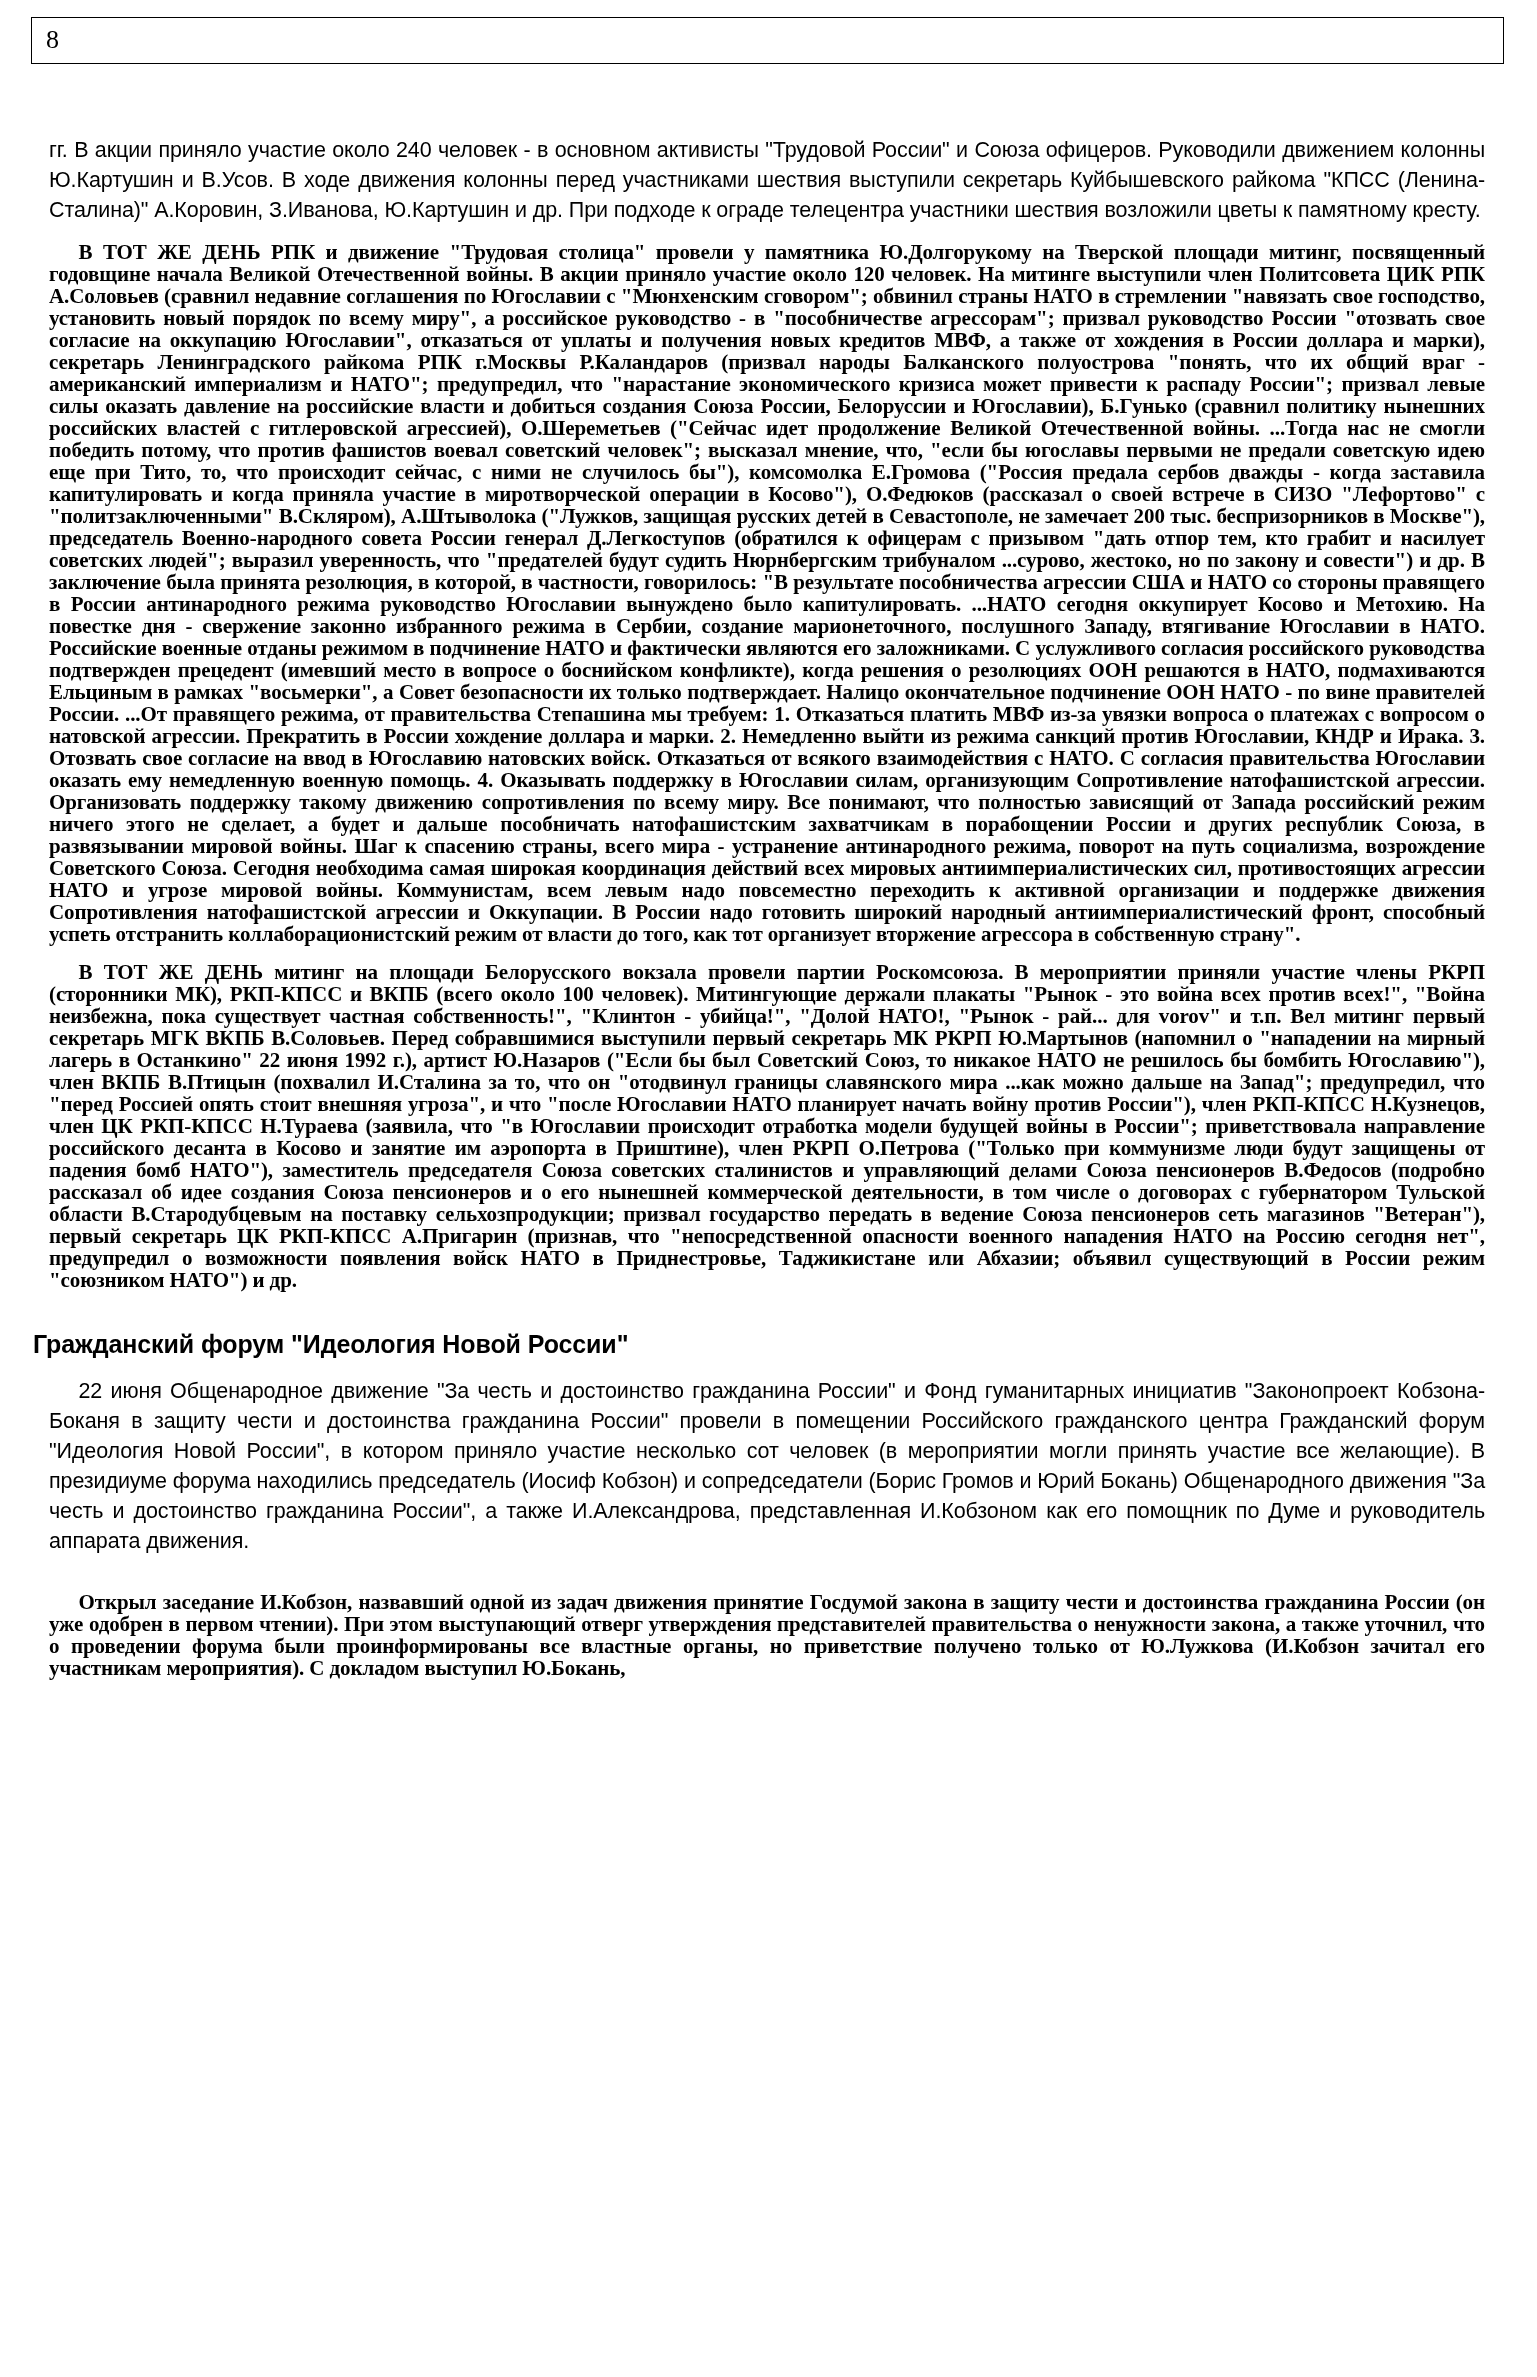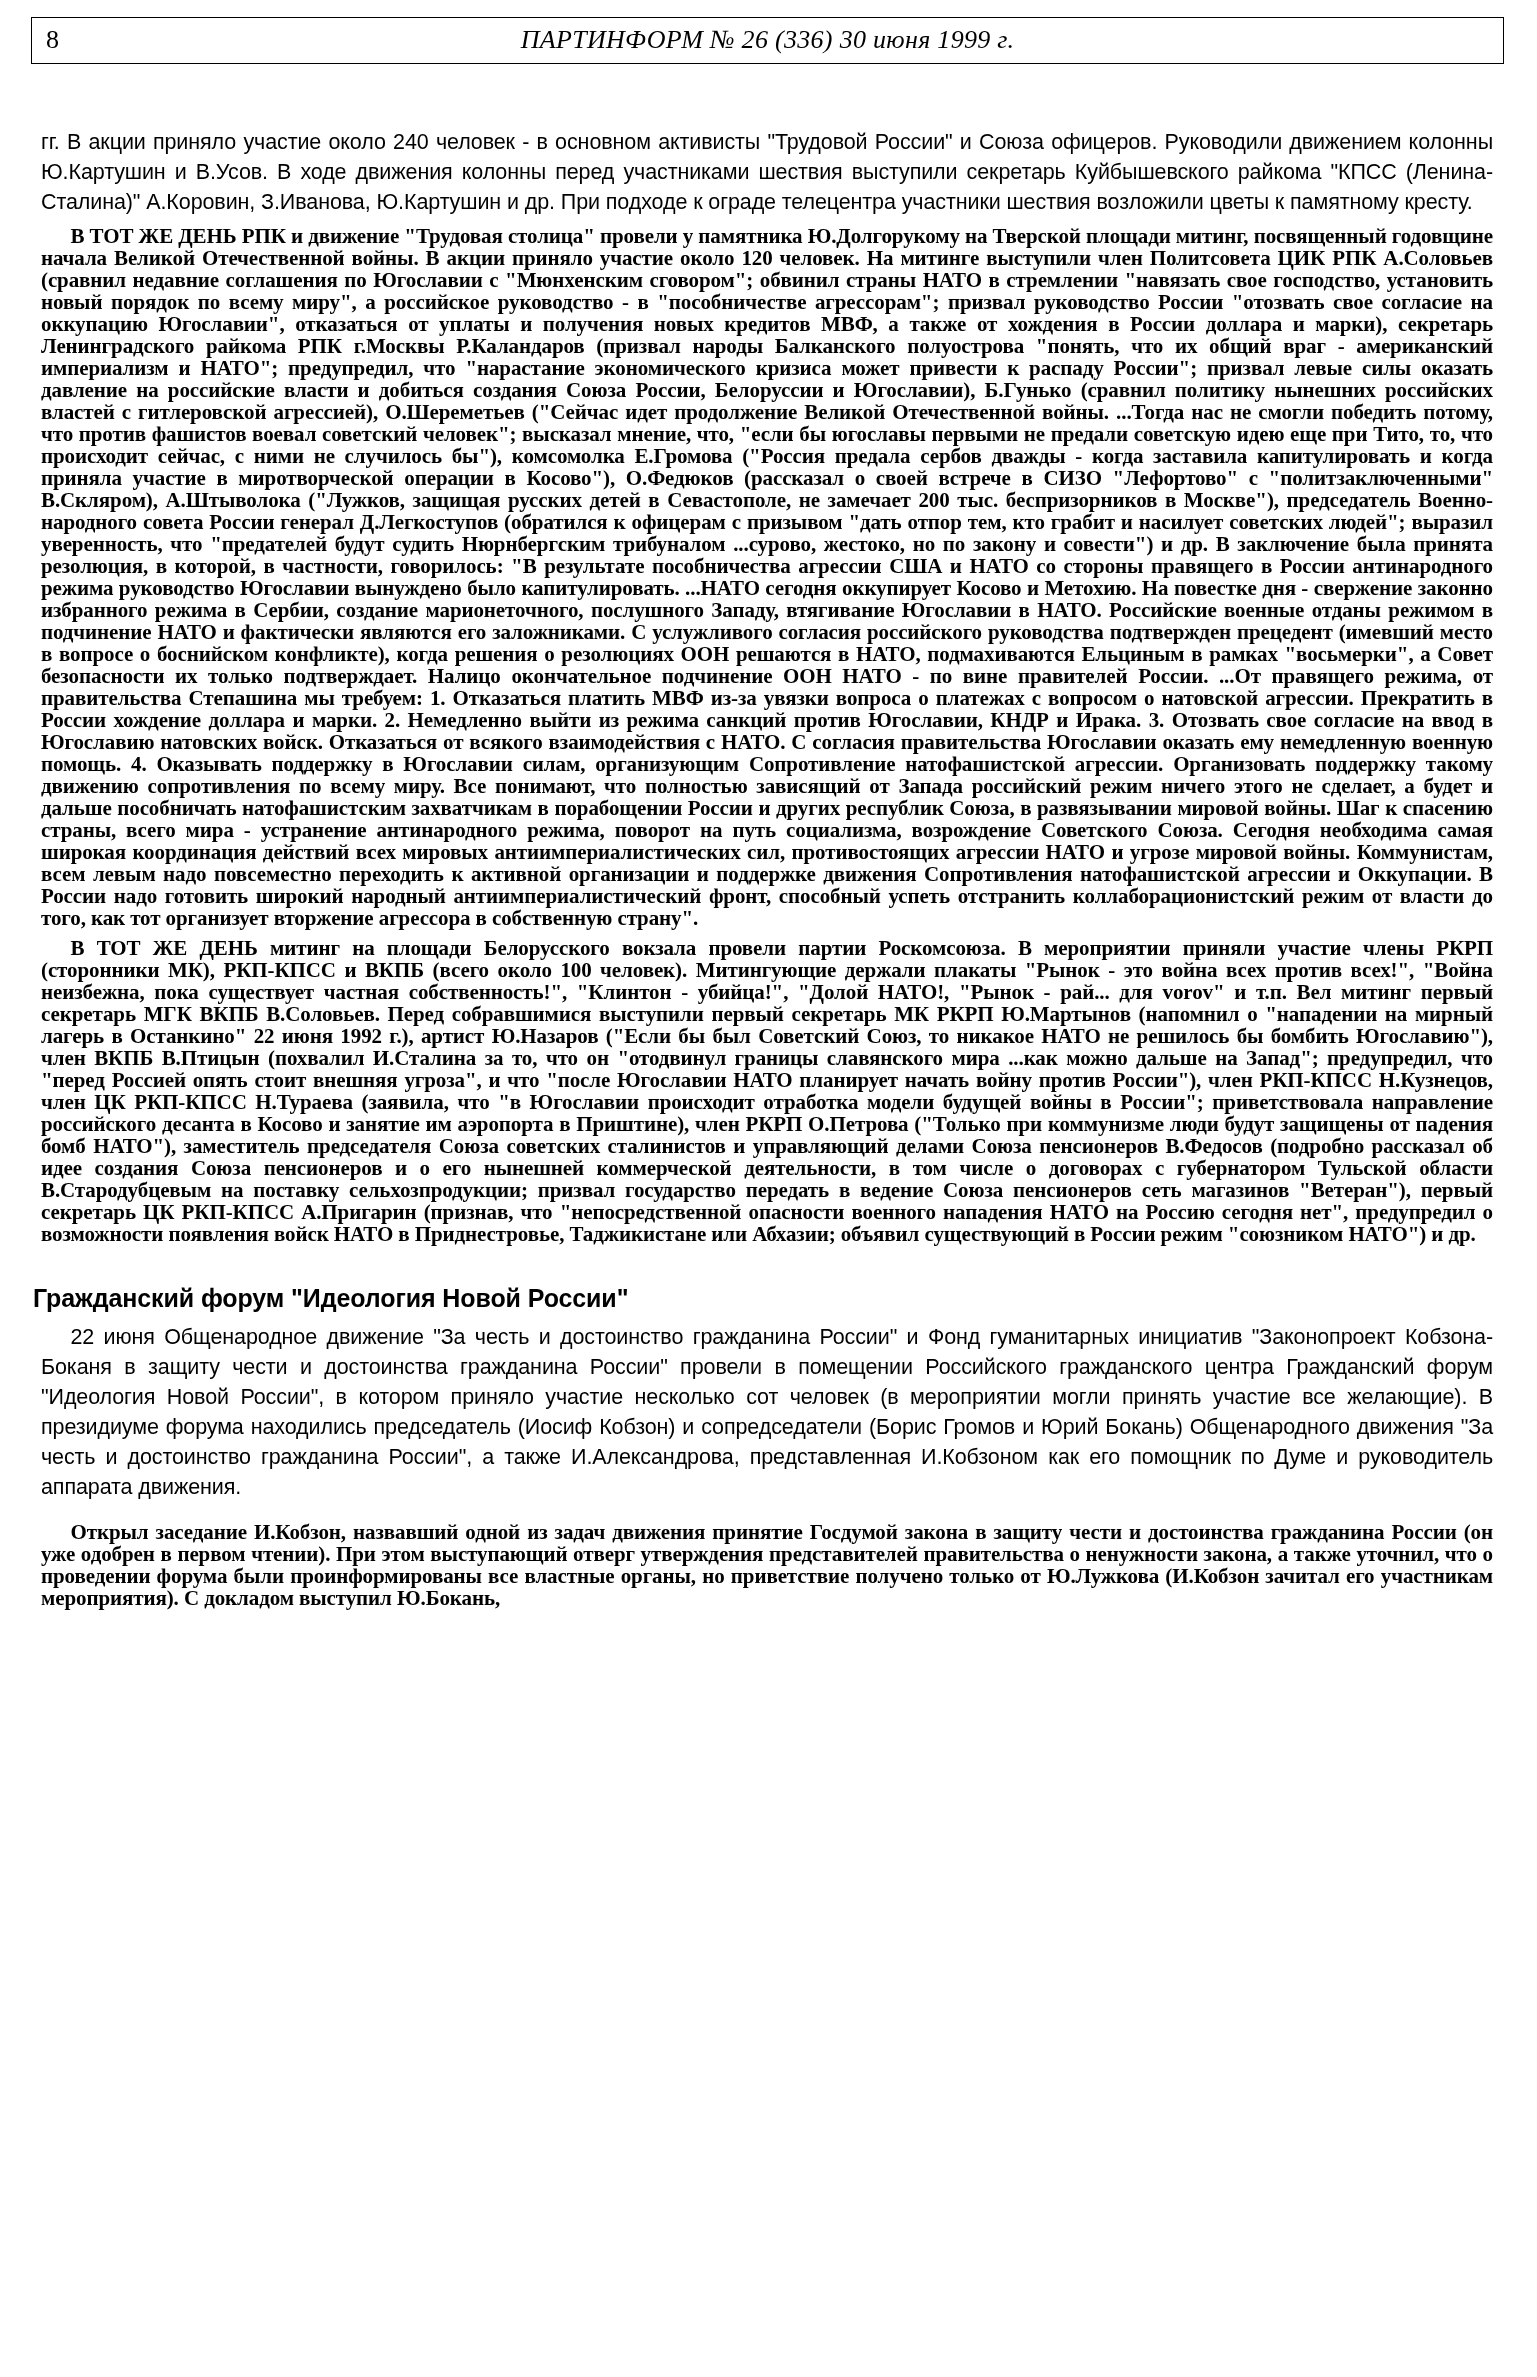--- a/index.html
+++ b/index.html
@@ -64,21 +64,21 @@
 
   
   .content {
     position: absolute;
     left: 33px;
     top: 119px;
     width: 1468px;
   }
 
   p {
-    margin: 8px;
+    margin: 16px;
     text-align: justify;
     text-justify: inter-word;
     hyphens: manual;
   }
 
   .para-sans {
     font-family: "Liberation Sans", sans-serif;
     font-size: 21.5px;
     line-height: 30px;
     letter-spacing: -0.1px;
@@ -114,21 +114,20 @@
   .spacer-sm { height: 2.6px; }
 </style>
 </head>
 <body>
 
 <div class="page">
 
   <div class="header">
     <div class="header-inner">
       <span class="page-number">8</span>
-      <span class="header-title">ПАРТИНФОРМ № 26 (336) 30 июня 1999 г.</span>
     </div>
   </div>
 
   <div class="content">
 
     <p class="para-sans">гг. В акции приняло участие около 240 человек - в основном активисты "Трудовой России" и Союза офицеров. Руководили движением колонны Ю.Картушин и В.Усов. В ходе движения колонны перед участниками шествия выступили секретарь Куйбышевского райкома "КПСС (Ленина-Сталина)" А.Коровин, З.Иванова, Ю.Картушин и др. При подходе к ограде телецентра участники шествия возложили цветы к памятному кресту.</p>
 
     <p class="para-bold">В ТОТ ЖЕ ДЕНЬ РПК и движение "Трудовая столица" провели у памятника Ю.Долгорукому на Тверской площади митинг, посвященный годовщине начала Великой Отечественной войны. В акции приняло участие около 120 человек. На митинге выступили член Политсовета ЦИК РПК А.Соловьев (сравнил недавние соглашения по Югославии с "Мюнхенским сговором"; обвинил страны НАТО в стремлении "навязать свое господство, установить новый порядок по всему миру", а российское руководство - в "пособничестве агрессорам"; призвал руководство России "отозвать свое согласие на оккупацию Югославии", отказаться от уплаты и получения новых кредитов МВФ, а также от хождения в России доллара и марки), секретарь Ленинградского райкома РПК г.Москвы Р.Каландаров (призвал народы Балканского полуострова "понять, что их общий враг - американский империализм и НАТО"; предупредил, что "нарастание экономического кризиса может привести к распаду России"; призвал левые силы оказать давление на российские власти и добиться создания Союза России, Белоруссии и Югославии), Б.Гунько (сравнил политику нынешних российских властей с гитлеровской агрессией), О.Шереметьев ("Сейчас идет продолжение Великой Отечественной войны. ...Тогда нас не смогли победить потому, что против фашистов воевал советский человек"; высказал мнение, что, "если бы югославы первыми не предали советскую идею еще при Тито, то, что происходит сейчас, с ними не случилось бы"), комсомолка Е.Громова ("Россия предала сербов дважды - когда заставила капитулировать и когда приняла участие в миротворческой операции в Косово"), О.Федюков (рассказал о своей встрече в СИЗО "Лефортово" с "политзаключенными" В.Скляром), А.Штыволока ("Лужков, защищая русских детей в Севастополе, не замечает 200 тыс. беспризорников в Москве"), председатель Военно-народного совета России генерал Д.Легкоступов (обратился к офицерам с призывом "дать отпор тем, кто грабит и насилует советских людей"; выразил уверенность, что "предателей будут судить Нюрнбергским трибуналом ...сурово, жестоко, но по закону и совести") и др. В заключение была принята резолюция, в которой, в частности, говорилось: "В результате пособничества агрессии США и НАТО со стороны правящего в России антинародного режима руководство Югославии вынуждено было капитулировать. ...НАТО сегодня оккупирует Косово и Метохию. На повестке дня - свержение законно избранного режима в Сербии, создание марионеточного, послушного Западу, втягивание Югославии в НАТО. Российские военные отданы режимом в подчинение НАТО и фактически являются его заложниками. С услужливого согласия российского руководства подтвержден прецедент (имевший место в вопросе о боснийском конфликте), когда решения о резолюциях ООН решаются в НАТО, подмахиваются Ельциным в рамках "восьмерки", а Совет безопасности их только подтверждает. Налицо окончательное подчинение ООН НАТО - по вине правителей России. ...От правящего режима, от правительства Степашина мы требуем: 1. Отказаться платить МВФ из-за увязки вопроса о платежах с вопросом о натовской агрессии. Прекратить в России хождение доллара и марки. 2. Немедленно выйти из режима санкций против Югославии, КНДР и Ирака. 3. Отозвать свое согласие на ввод в Югославию натовских войск. Отказаться от всякого взаимодействия с НАТО. С согласия правительства Югославии оказать ему немедленную военную помощь. 4. Оказывать поддержку в Югославии силам, организующим Сопротивление натофашистской агрессии. Организовать поддержку такому движению сопротивления по всему миру. Все понимают, что полностью зависящий от Запада российский режим ничего этого не сделает, а будет и дальше пособничать натофашистским захватчикам в порабощении России и других республик Союза, в развязывании мировой войны. Шаг к спасению страны, всего мира - устранение антинародного режима, поворот на путь социализма, возрождение Советского Союза. Сегодня необходима самая широкая координация действий всех мировых антиимпериалистических сил, противостоящих агрессии НАТО и угрозе мировой войны. Коммунистам, всем левым надо повсеместно переходить к активной организации и поддержке движения Сопротивления натофашистской агрессии и Оккупации. В России надо готовить широкий народный антиимпериалистический фронт, способный успеть отстранить коллаборационистский режим от власти до того, как тот организует вторжение агрессора в собственную страну".</p>
 
     <p class="para-bold tight">В ТОТ ЖЕ ДЕНЬ митинг на площади Белорусского вокзала провели партии Роскомсоюза. В мероприятии приняли участие члены РКРП (сторонники МК), РКП-КПСС и ВКПБ (всего около 100 человек). Митингующие держали плакаты "Рынок - это война всех против всех!", "Война неизбежна, пока существует частная собственность!", "Клинтон - убийца!", "Долой НАТО!, "Рынок - рай... для vorov" и т.п. Вел митинг первый секретарь МГК ВКПБ В.Соловьев. Перед собравшимися выступили первый секретарь МК РКРП Ю.Мартынов (напомнил о "нападении на мирный лагерь в Останкино" 22 июня 1992 г.), артист Ю.Назаров ("Если бы был Советский Союз, то никакое НАТО не решилось бы бомбить Югославию"), член ВКПБ В.Птицын (похвалил И.Сталина за то, что он "отодвинул границы славянского мира ...как можно дальше на Запад"; предупредил, что "перед Россией опять стоит внешняя угроза", и что "после Югославии НАТО планирует начать войну против России"), член РКП-КПСС Н.Кузнецов, член ЦК РКП-КПСС Н.Тураева (заявила, что "в Югославии происходит отработка модели будущей войны в России"; приветствовала направление российского десанта в Косово и занятие им аэропорта в Приштине), член РКРП О.Петрова ("Только при коммунизме люди будут защищены от падения бомб НАТО"), заместитель председателя Союза советских сталинистов и управляющий делами Союза пенсионеров В.Федосов (подробно рассказал об идее создания Союза пенсионеров и о его нынешней коммерческой деятельности, в том числе о договорах с губернатором Тульской области В.Стародубцевым на поставку сельхозпродукции; призвал государство передать в ведение Союза пенсионеров сеть магазинов "Ветеран"), первый секретарь ЦК РКП-КПСС А.Пригарин (признав, что "непосредственной опасности военного нападения НАТО на Россию сегодня нет", предупредил о возможности появления войск НАТО в Приднестровье, Таджикистане или Абхазии; объявил существующий в России режим "союзником НАТО") и др.</p>

